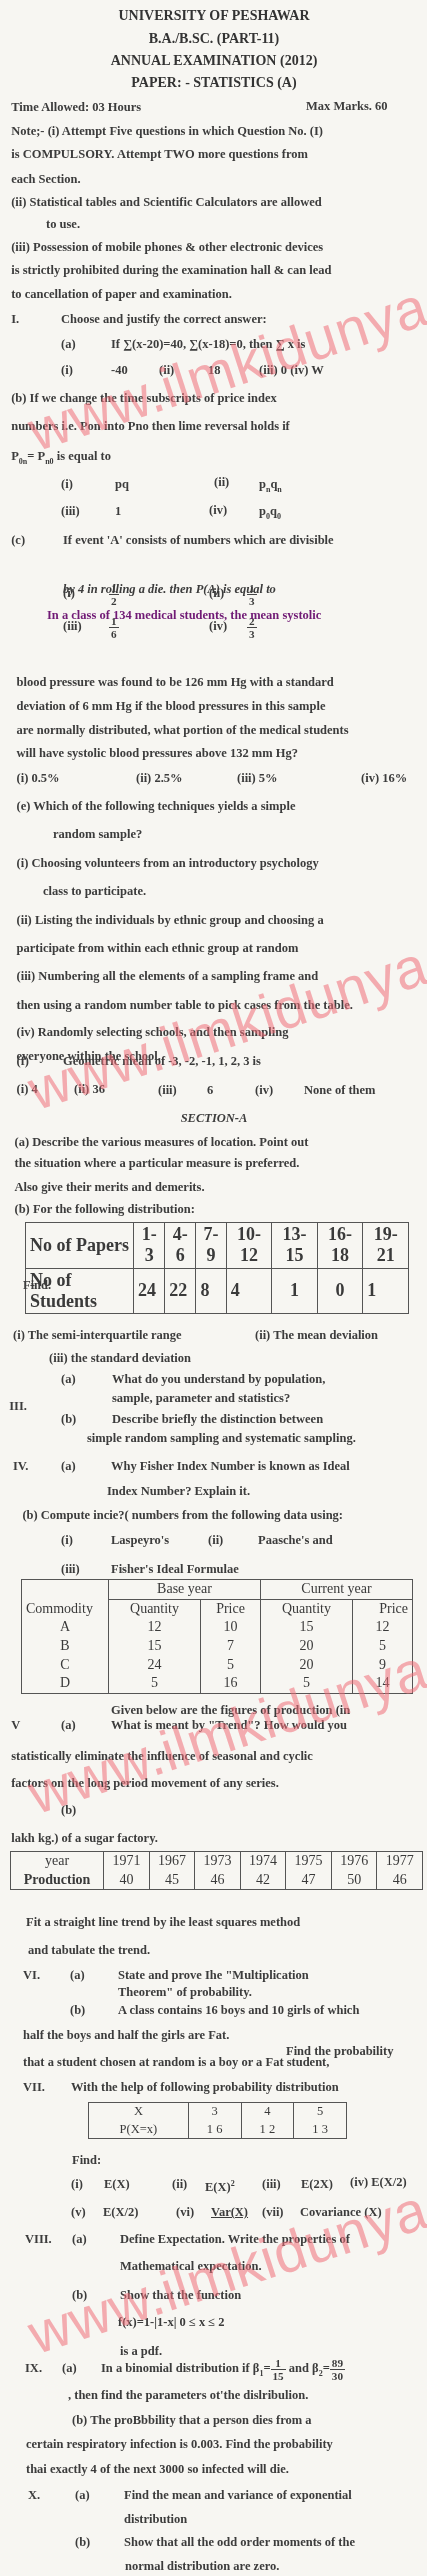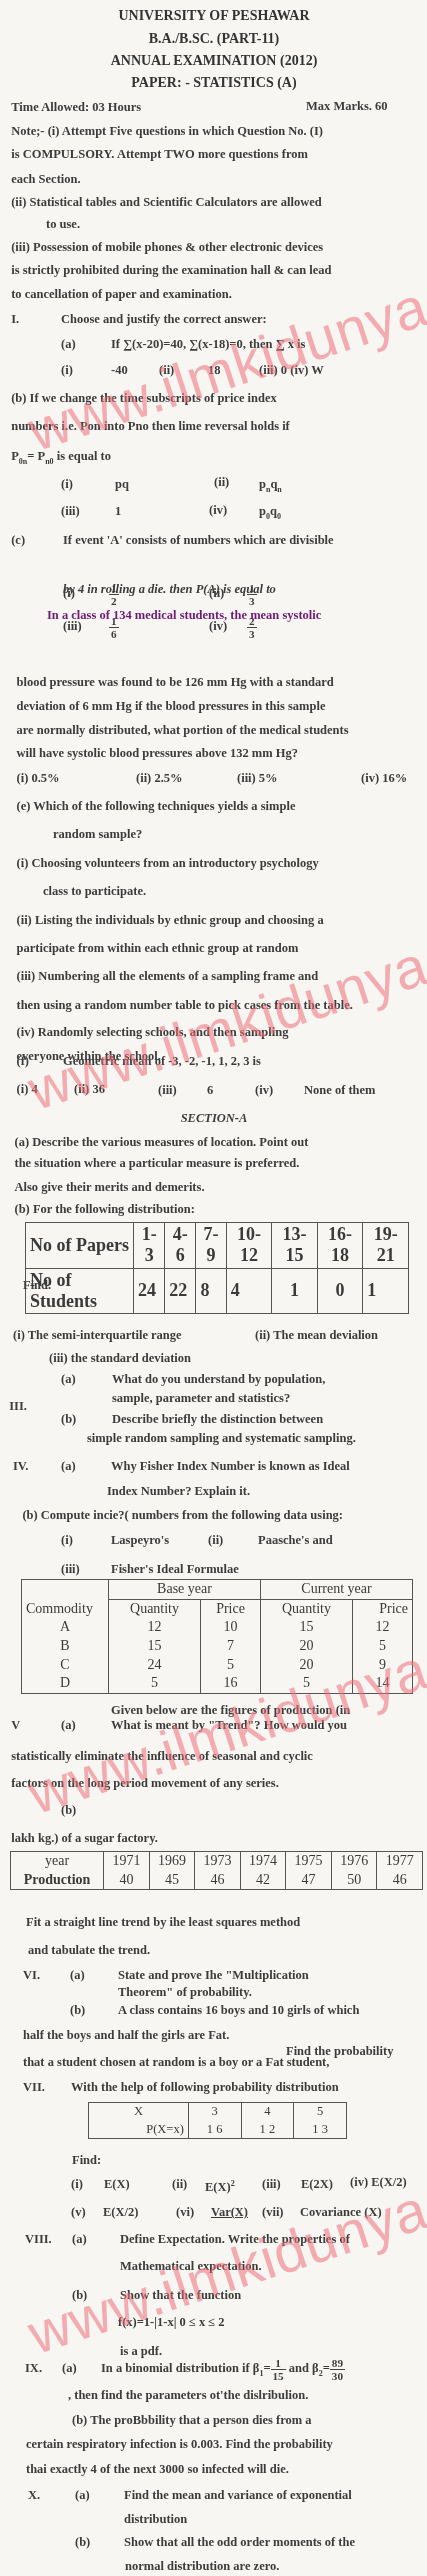--- a/index.html
+++ b/index.html
@@ -216,21 +216,21 @@
   <div class="ln b" style="top:1776px; left:11.2px;">factors on the long period movement of any series.</div>
   <div class="ln b" style="top:1803px; left:61px;">(b)</div>
   <div class="ln b" style="top:1703px; left:111px;">Given below are the figures of production (in</div>
   <div class="ln b" style="top:1831px; left:11.2px;">lakh kg.) of a sugar factory.</div>
 
   <table class="t" style="top:1851px; left:10px; width:413px; font-size:14px;">
     <tbody>
         <tr>
       <td style="border-bottom:none;">year</td>
       <td style="border-bottom:none;">1971</td>
-      <td style="border-bottom:none;">1969</td>
+      <td style="border-bottom:none;">1967</td>
       <td style="border-bottom:none;">1973</td>
       <td style="border-bottom:none;">1974</td>
       <td style="border-bottom:none;">1975</td>
       <td style="border-bottom:none;">1976</td>
       <td style="border-bottom:none;">1977</td>
     </tr>
     <tr>
       <td class="b" style="border-top:none;">Production</td>
       <td style="border-top:none;">40</td>
       <td style="border-top:none;">45</td>
@@ -261,21 +261,21 @@
 
   <table class="t" style="top:2102px; left:88px; width:259px; font-size:12.5px;">
     <tbody>
         <tr>
       <td style="border-bottom:none;">X</td>
       <td style="border-bottom:none;">3</td>
       <td style="border-bottom:none;">4</td>
       <td style="border-bottom:none;">5</td>
     </tr>
     <tr>
-      <td style="border-top:none;text-align:right;">P(X=x)</td>
+      <td style="border-top:none;">P(X=x)</td>
       <td style="border-top:none;">1 6</td>
       <td style="border-top:none;">1 2</td>
       <td style="border-top:none;">1 3</td>
     </tr>
   </tbody>
     </table>
 
   <div class="ln b" style="top:2153px; left:72px;">Find:</div>
   <div class="ln b" style="top:2177px; left:71px;">(i)</div>
   <div class="ln b" style="top:2177px; left:104px;">E(X)</div>

